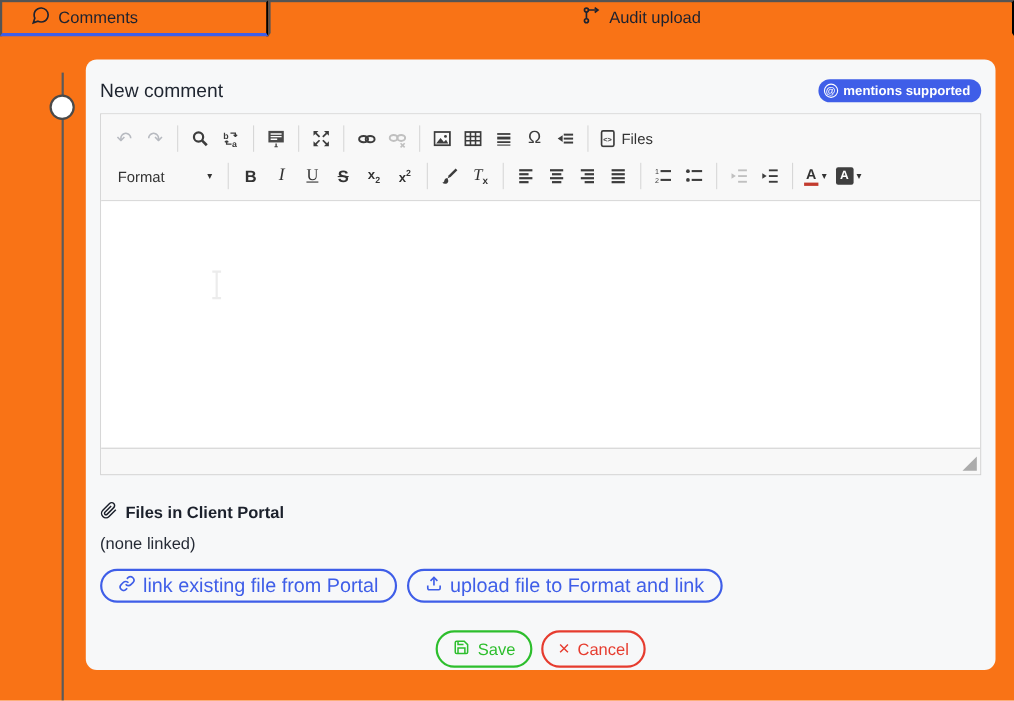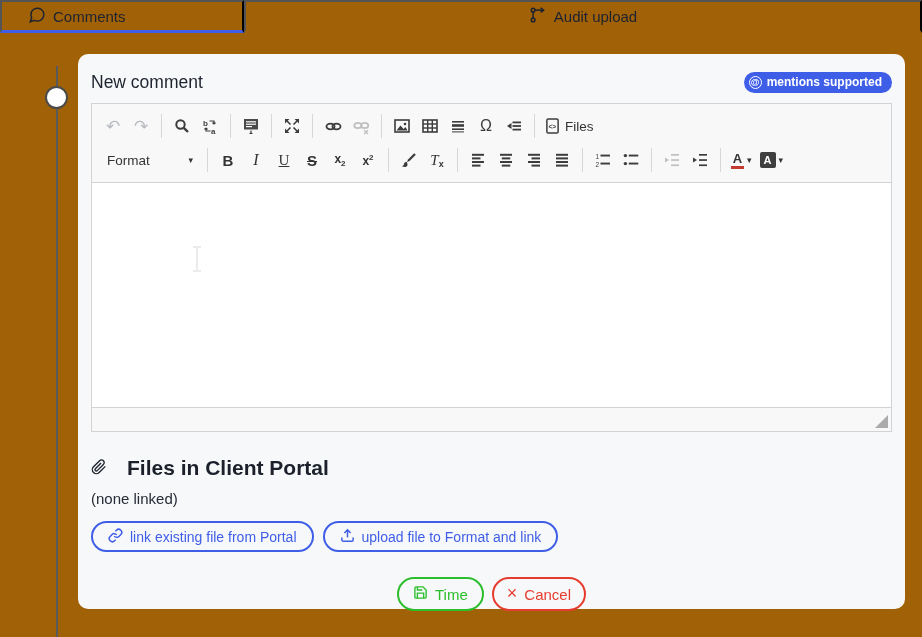--- a/index.html
+++ b/index.html
@@ -1,17 +1,17 @@
 <!DOCTYPE html>
 <html style="--accent: #3f5ee8; --green: #2dbe2d; --red: #e63c2f;"><head>
 <meta charset="utf-8">
 <style>
   * { margin:0; padding:0; box-sizing:border-box; }
   html,body { background:#fff; }
-  .page { position:relative; width:922px; height:637px; background:#a16207;
+  .page { position:relative; width:922px; height:637px; background:#f97316;
           font-family:"Liberation Sans", sans-serif; overflow:hidden; }
 
   
   .tabbar { display:flex; height:33px; }
   .tab { display:flex; align-items:center; gap:7px; font-size:15px; color:#1d2230;
          border-bottom:3px solid transparent; cursor:pointer; background:none; font-family:inherit; }
   .tab.first { width:244px; padding-left:26px; }
   .tab.rest { flex:1; justify-content:center; }
   .tab.active { border-bottom-color:var(--accent); }
   .tab svg { flex:0 0 auto; }
@@ -44,28 +44,28 @@
   .fmt .fmt-label { font-size:13.5px; color:#333; }
   .caret { font-size:9px; color:#333; margin-left:3px; }
   .editor-body { height:224px; background:#fff; position:relative; cursor:text; }
   .ibeam { position:absolute; left:100px; top:62px; }
   .editor-foot { height:24px; background:#f8f8f8; border-top:1px solid #d3d3d3; position:relative; }
   .grip { position:absolute; right:3px; bottom:3px; width:0; height:0;
           border-left:13px solid transparent; border-bottom:13px solid #ababab; cursor:nwse-resize; }
 
   
   .files { margin-top:24px; }
-  .files-title { display:flex; align-items:center; gap:20px; font-size:21px; font-weight:bold; color:#1b202b; }
+  .files-title { display:flex; align-items:center; gap:7px; font-size:15px; font-weight:bold; color:#1b202b; }
   .files-empty { margin-top:10px; font-size:15px; color:#262b36; }
   .files-actions { margin-top:14px; display:flex; gap:9px; }
 
   
   .pill { display:inline-flex; align-items:center; gap:7px; border-radius:17px; background:transparent;
           cursor:pointer; font-family:inherit; }
-  .pill.blue  { border:2px solid var(--accent); color:var(--accent); font-size:14px; height:31px; padding:0 15px; }
+  .pill.blue  { border:2px solid var(--accent); color:var(--accent); font-size:18px; height:31px; padding:0 15px; }
   .pill.green { border:2px solid var(--green);  color:var(--green);  font-size:15px;   height:34px; padding:0 14px; }
   .pill.red   { border:2px solid var(--red);    color:var(--red);    font-size:15px;   height:34px; padding:0 13px; }
   .pill .x { font-size:18px; line-height:1; margin-top:-2px; }
   .actions { display:flex; justify-content:center; gap:8px; margin-top:25px; }
 </style>
 </head>
 <body>
 
 <div class="page">
 
@@ -471,21 +471,21 @@
 
     <div class="actions">
       <button class="pill green">
         <span>
           <svg width="15" height="15" viewBox="0 0 24 24" fill="none" stroke="currentColor" stroke-width="2.2">
               <path d="M19 21H5a2 2 0 0 1-2-2V5a2 2 0 0 1 2-2h11l5 5v11a2 2 0 0 1-2 2z"></path>
               <path d="M17 21v-8H7v8"></path>
               <path d="M7 3v5h8"></path>
             </svg>
         </span>
-        <span>Time</span>
+        <span>Save</span>
       </button>
       <button class="pill red">
         <span class="x">×</span>
         <span>Cancel</span>
       </button>
     </div>
   </div>
 
 </div>
 

